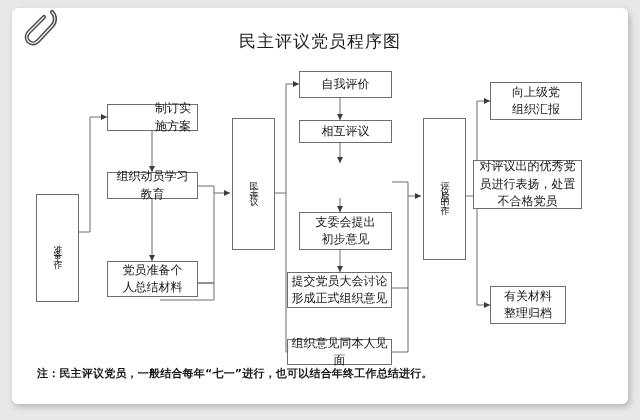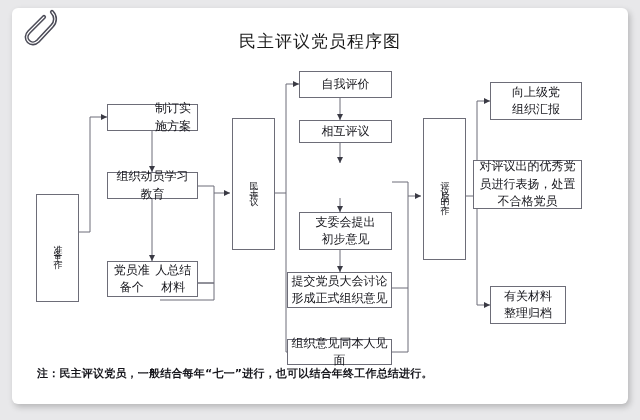--- a/index.html
+++ b/index.html
@@ -122,21 +122,21 @@
   <div class="box vbox" style="left:36px;top:194px;width:43px;height:108px;">准备工作</div>
 
   <div class="box" style="left:107px;top:104px;width:91px;height:27px;padding-left:44px;">
     <span>制订实施方案</span>
   </div>
 
   <div class="box" style="left:107px;top:172px;width:91px;height:27px;">
     <span>组织动员学习教育</span>
   </div>
 
-  <div class="box" style="left:107px;top:261px;width:91px;height:36px;flex-direction:row;">
+  <div class="box" style="left:107px;top:261px;width:91px;height:36px;flex-direction:column;">
     <span>党员准备个</span>
     <span>人总结材料</span>
   </div>
 
   <div class="box vbox" style="left:232px;top:118px;width:43px;height:132px;">民主评议</div>
 
   <div class="box" style="left:299px;top:71px;width:93px;height:27px;">
     <span>自我评价</span>
   </div>
 

